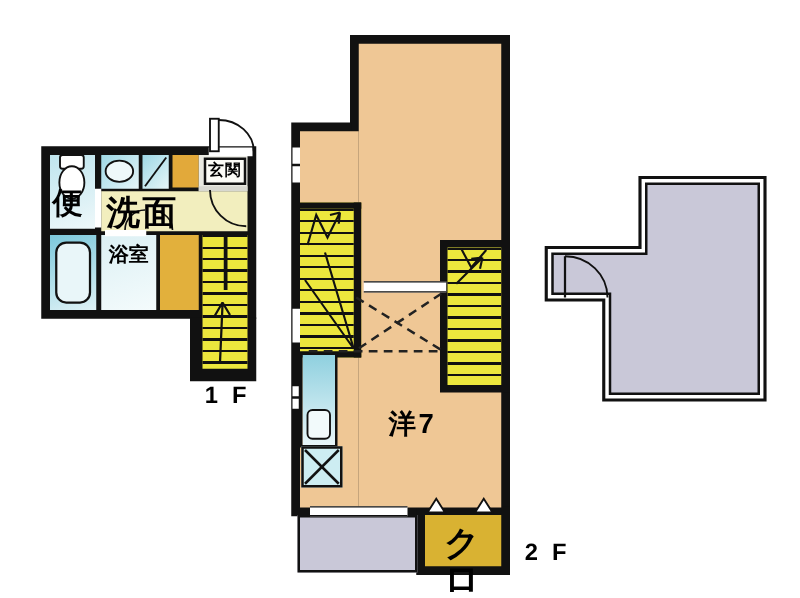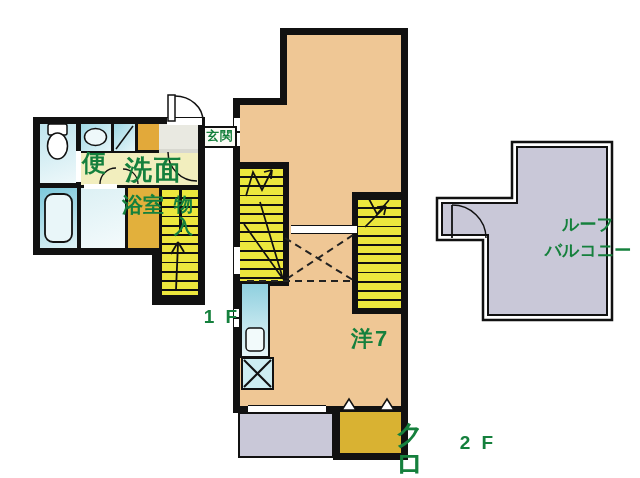--- a/index.html
+++ b/index.html
@@ -1,22 +1,22 @@
 <!DOCTYPE html>
 <html><head>
 <meta charset="utf-8">
 <style>
   html,body{margin:0;padding:0;background:#ffffff;}
   #canvas{
     position:relative;width:640px;height:478px;background:#ffffff;overflow:hidden;
     font-family:"Liberation Sans","DejaVu Sans",sans-serif;color:#111;
   }
   .abs{position:absolute;}
-  .lbl{position:absolute;font-weight:bold;color:#15803d;z-index:6;line-height:1.05;
-       font-family:"Liberation Sans","DejaVu Sans",sans-serif;margin-left:40px;}
+  .lbl{position:absolute;font-weight:bold;color:#000000;z-index:6;line-height:1.05;
+       font-family:"Liberation Sans","DejaVu Sans",sans-serif;}
   .center{display:flex;align-items:center;justify-content:center;text-align:center;}
   .wall{background:#111;}
   .treads{
     background-color:#ece73d;
     background-image:repeating-linear-gradient(180deg,#111 0px,#111 1.8px,rgba(0,0,0,0) 1.8px,rgba(0,0,0,0) 9.2px);
   }
   .win{background:#fff;z-index:4;}
   svg.overlay{position:absolute;left:0;top:0;z-index:5;pointer-events:none;}
 </style>
 </head>
@@ -127,26 +127,21 @@
       <polygon points="342,410 349,399 356,410"></polygon>
       <polygon points="380,410 387,399 394,410"></polygon>
     </g>
   </svg>
 
   <div class="lbl" style="left:42px;top:150px;font-size:24px;">便</div>
   <div class="lbl" style="left:85px;top:156px;font-size:27px;letter-spacing:2px;">洗面</div>
   <div class="lbl center" style="left:163px;top:126px;width:34px;height:22px;background:#fbfbf6;border:2px solid #111;box-sizing:border-box;">
     <span style="font-size:12.5px;letter-spacing:1px;">玄関</span>
   </div>
-  <div class="lbl center" style="left:81px;top:194px;width:44px;font-size:21px;line-height:22px;word-break:break-all;">浴室</div>
-  <div class="lbl center" style="left:128px;top:194px;width:31px;font-size:19px;line-height:22px;word-break:break-all;">物入</div>
+  <div class="lbl center" style="left:81px;top:194px;width:44px;font-size:16px;line-height:22px;word-break:break-all;font-family:Liberation Mono, monospace;">浴室</div>
   <div class="lbl center" style="left:152px;top:307px;width:60px;font-size:19px;letter-spacing:3px;">1 F</div>
 
   <div class="lbl center" style="left:295px;top:327px;width:70px;font-size:22px;letter-spacing:2px;">洋7</div>
   <div class="lbl center" style="left:340px;top:420px;width:61px;font-size:28px;letter-spacing:2px;">クロ</div>
   <div class="lbl center" style="left:408px;top:433px;width:60px;font-size:19px;letter-spacing:3px;">2 F</div>
 
-  <div class="lbl" style="left:484px;top:212px;width:128px;text-align:center;font-size:17px;line-height:26px;">
-    <div>ルーフ</div>
-    <div>バルコニー</div>
-  </div>
 
 </div>
 
 </body></html>

